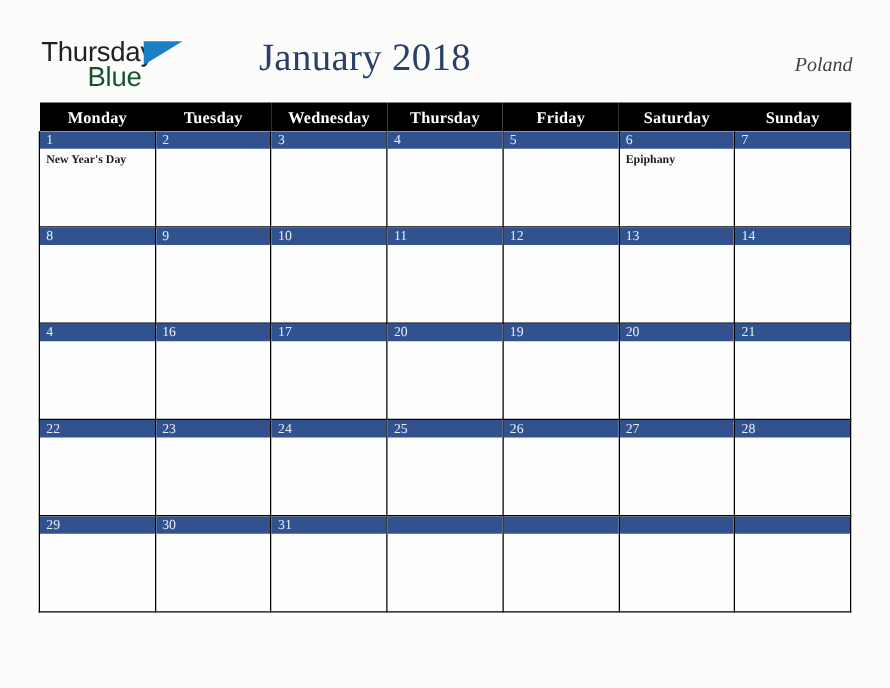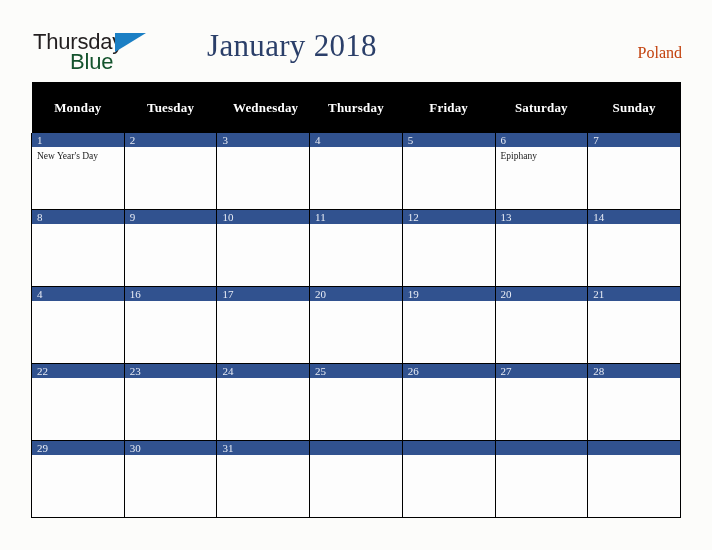--- a/index.html
+++ b/index.html
@@ -77,40 +77,41 @@
     color: #2b3f69;
     letter-spacing: 0.3px;
   }
 
   .cal-region {
     position: absolute;
     right: 30px;
     top: 44px;
     font-family: "Liberation Serif", serif;
     font-size: 16px;
-    color: #c2410c;
+    color: #404040;
+    font-style: italic;
   }
 
   
   .calendar {
     position: absolute;
     left: 31px;
     top: 82px;
     width: 650px;
     border-collapse: collapse;
     table-layout: fixed;
   }
   .calendar th {
     background: #000000;
     color: #ffffff;
     font-family: "Liberation Serif", serif;
     font-weight: bold;
     font-size: 13px;
     height: 19px;
-    padding: 16px;
+    padding: 2px;
     text-align: center;
     border: none;
     letter-spacing: 0.2px;
   }
   .calendar td {
     padding: 0;
     vertical-align: top;
     border-left: 1px solid #000000;
     border-right: 1px solid #000000;
     border-bottom: 1px solid #000000;
@@ -136,20 +137,21 @@
     padding: 4px 4px 0 5px;
     height: 60px;
     box-sizing: border-box;
   }
   .event {
     font-family: "Liberation Serif", serif;
     font-size: 9.5px;
     color: #1a1a1a;
     line-height: 11px;
     display: block;
+    font-weight: bold;
   }
 </style>
 </head>
 <body>
 
 <div class="page">
 
   <div class="header">
 
     <div class="logo">

